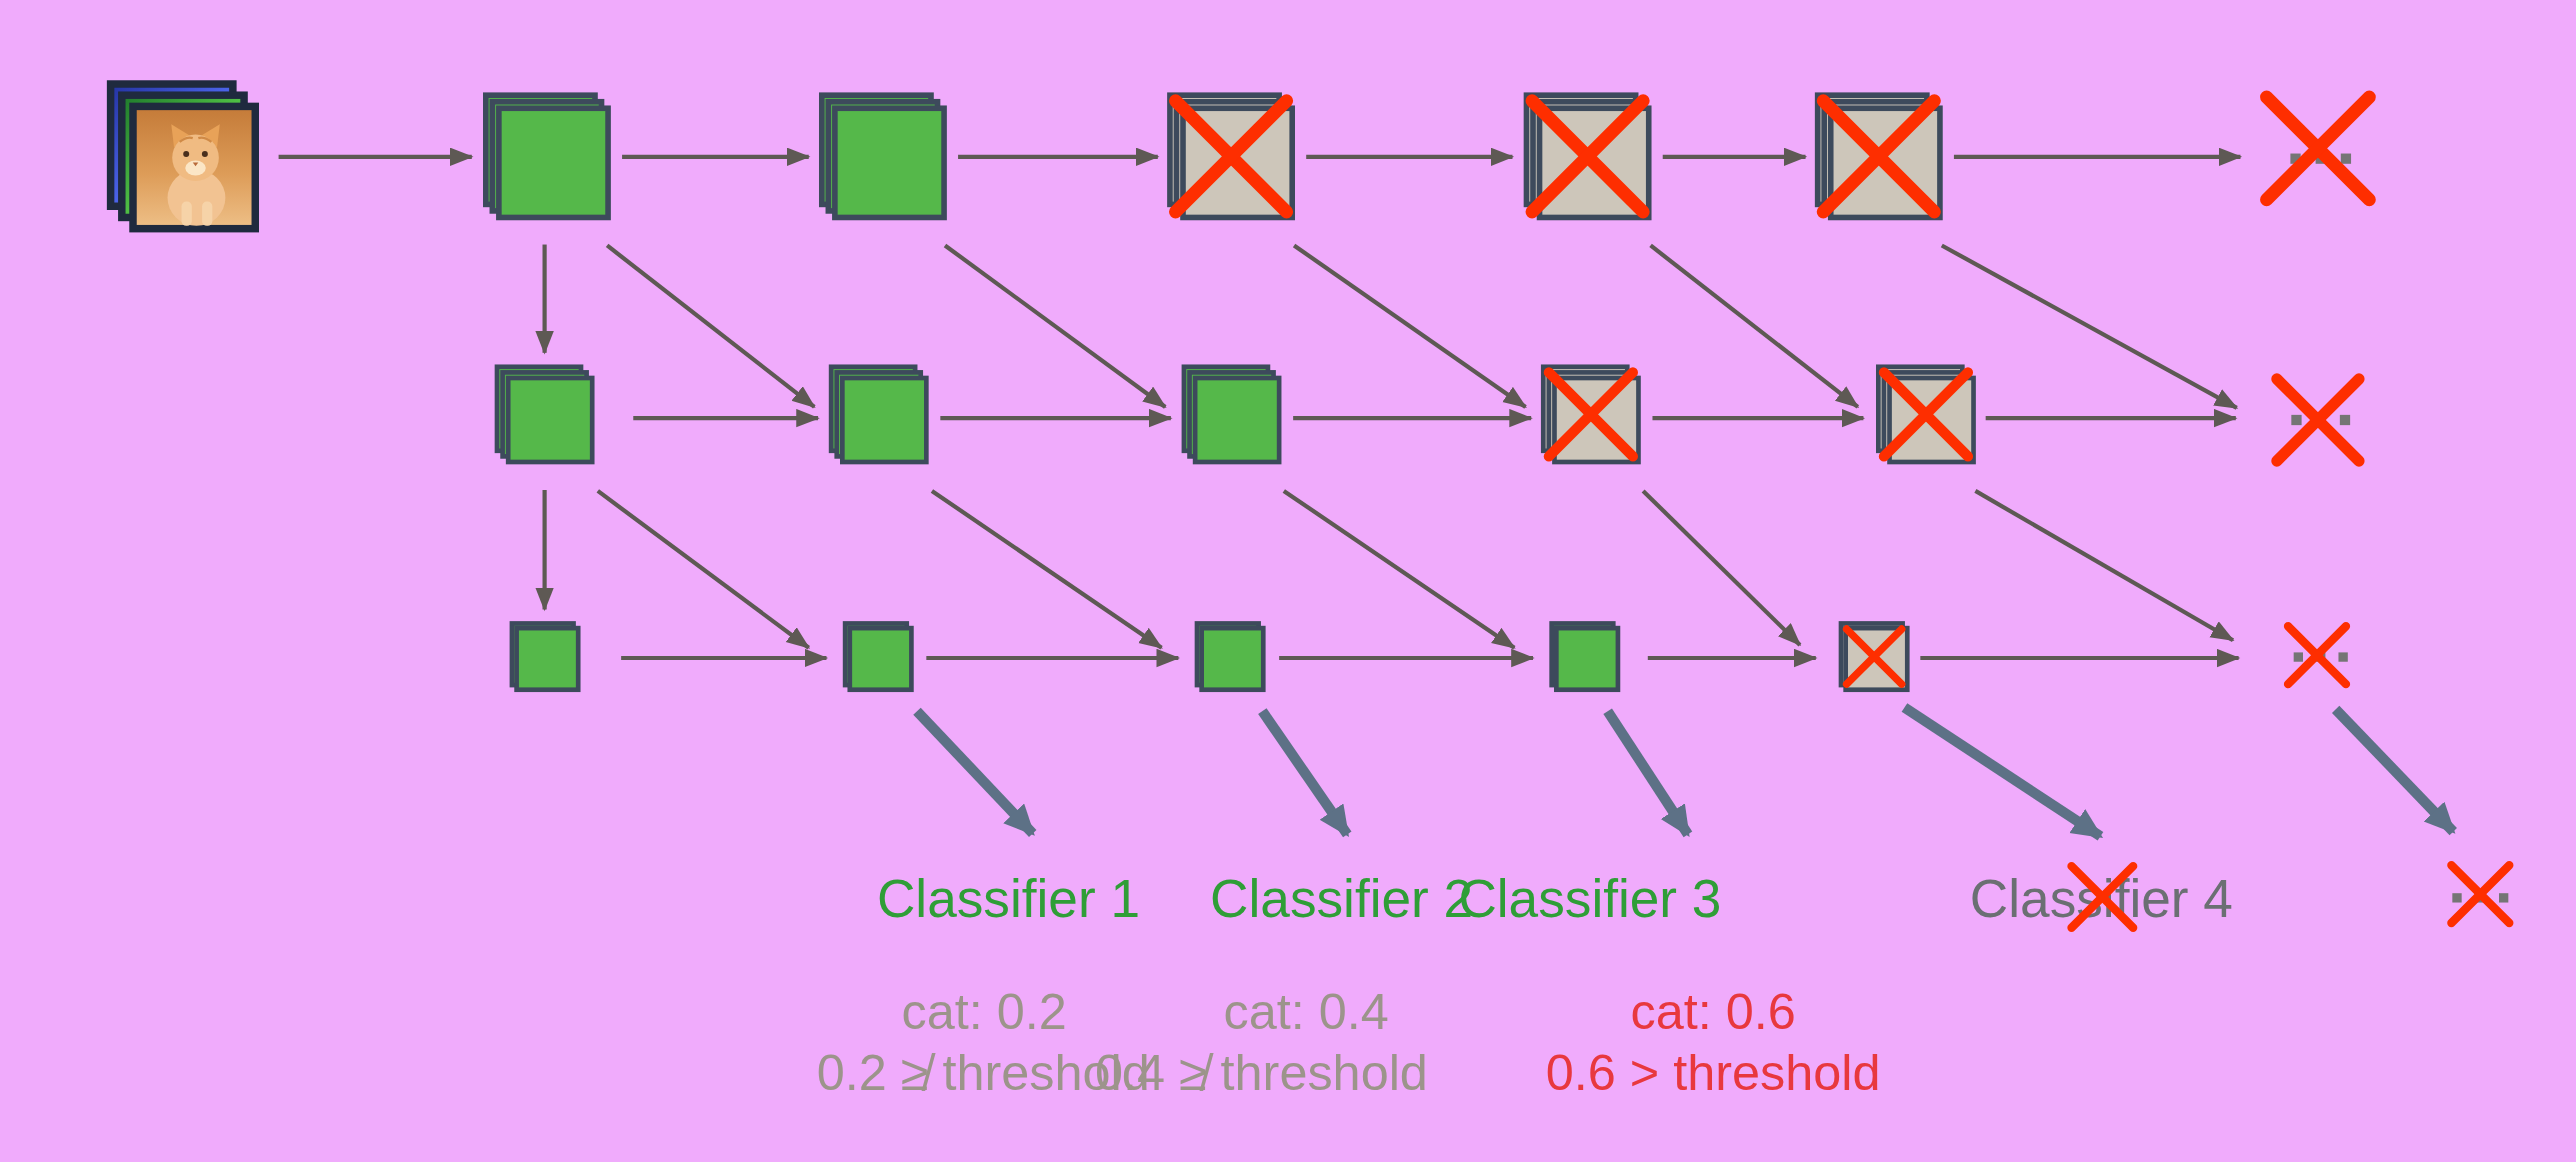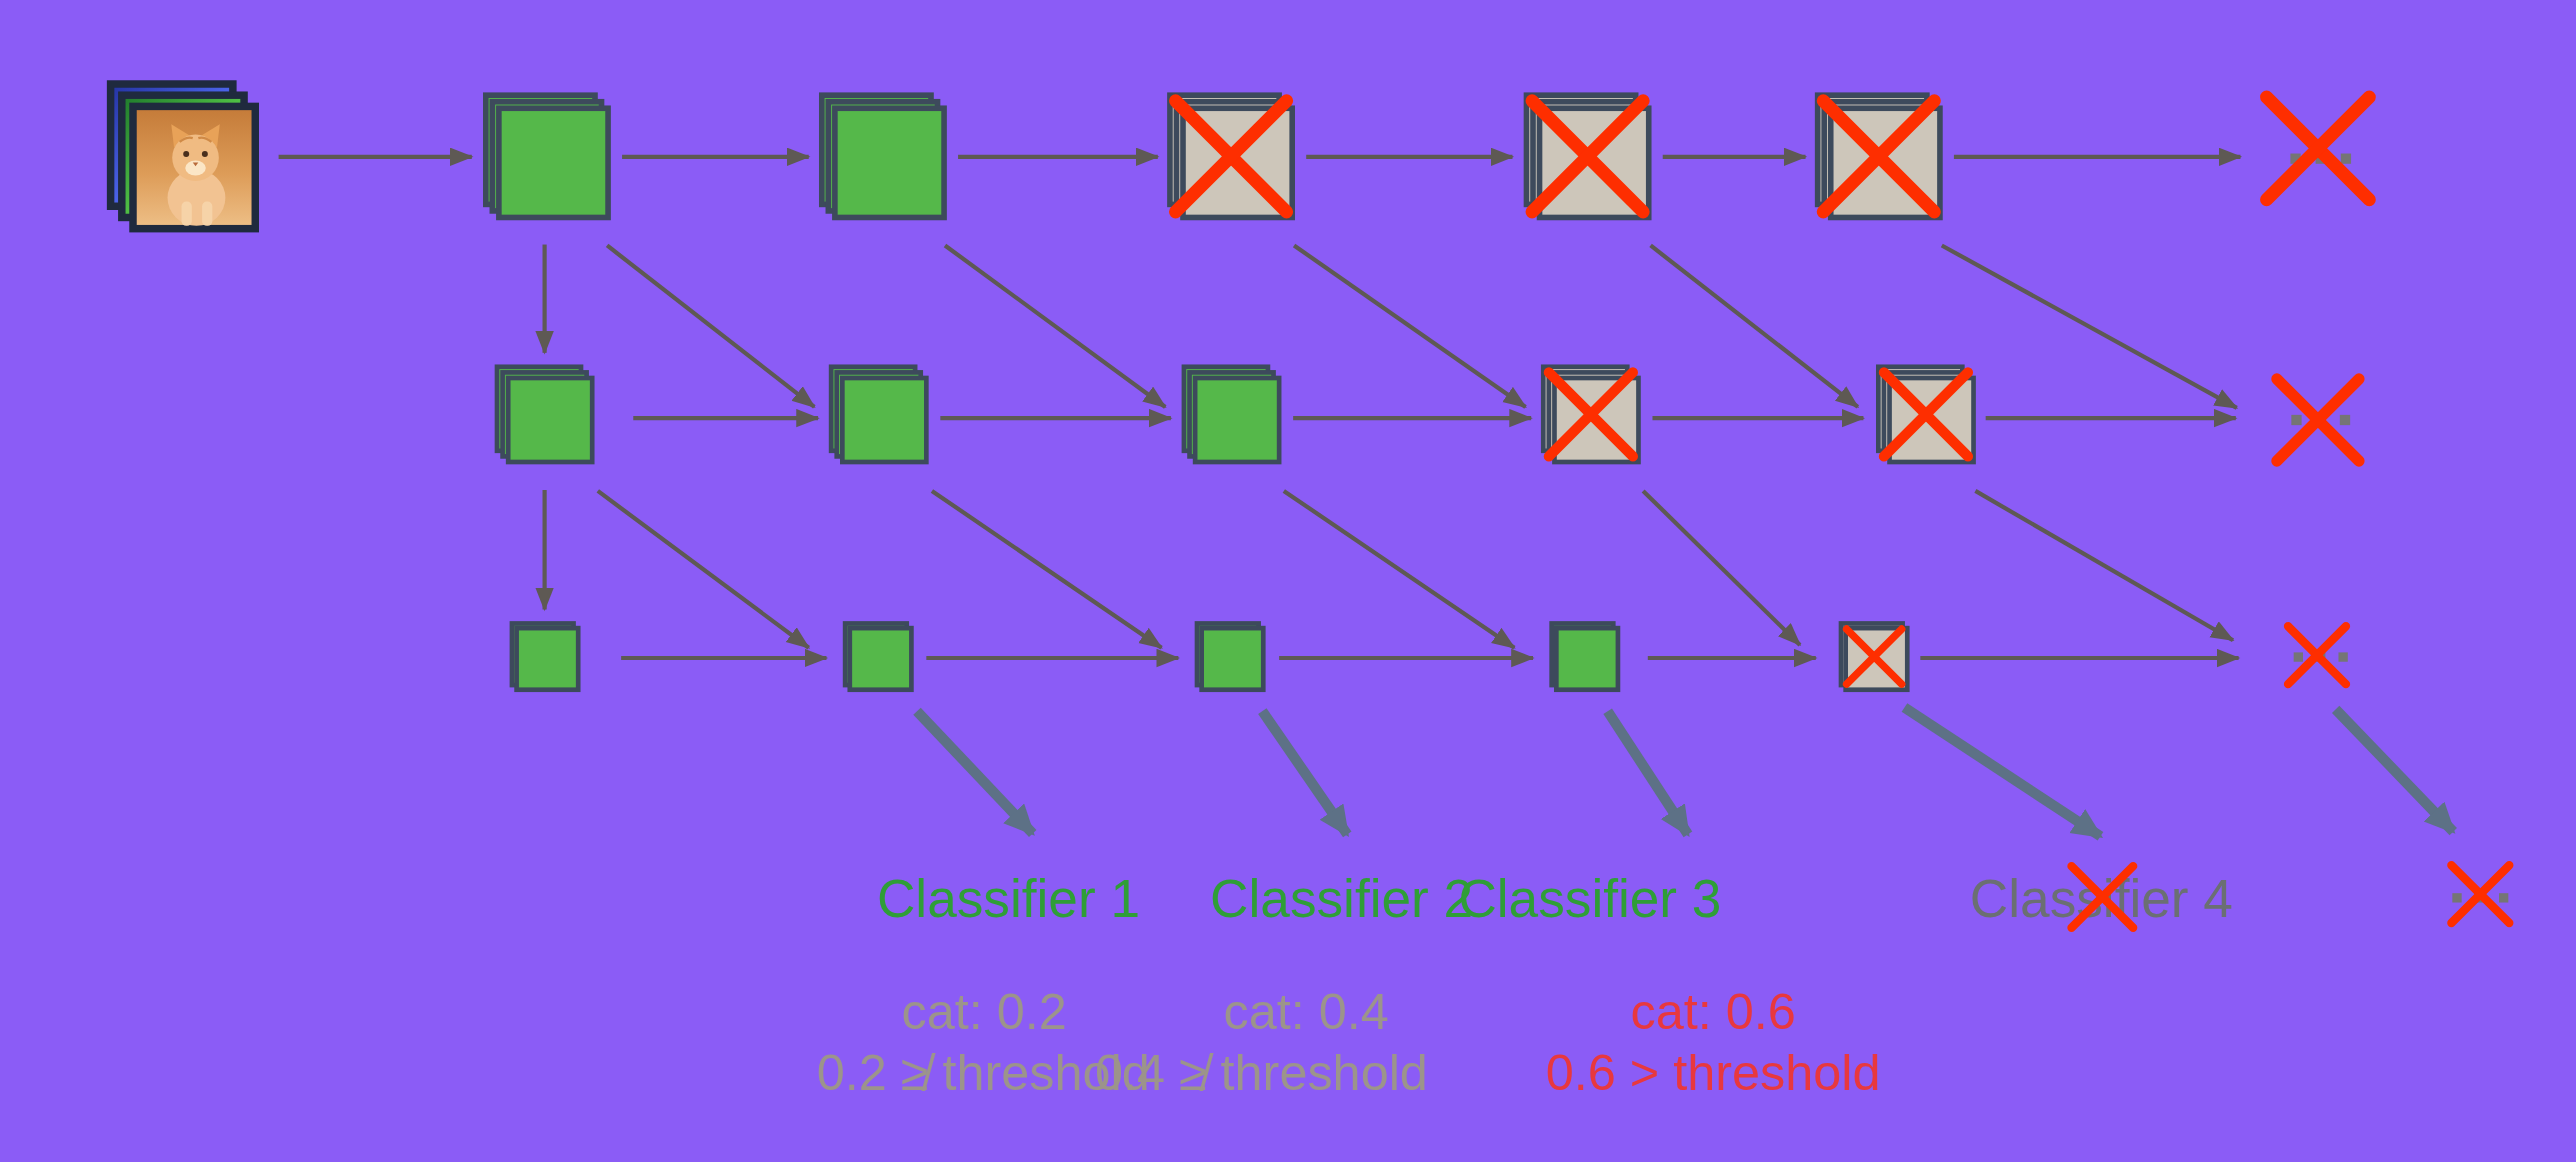--- a/index.html
+++ b/index.html
@@ -1,16 +1,16 @@
 <!DOCTYPE html>
 <html style="font-size:15px"><head>
 <meta charset="utf-8">
 <style>
   html,body{margin:0;padding:0;background:#ffffff;}
-  .stage{position:relative;width:2576px;height:1162px;background:#8b5cf6;overflow:hidden;
+  .stage{position:relative;width:2576px;height:1162px;background:#f0abfc;overflow:hidden;
          font-family:"Liberation Sans","DejaVu Sans",sans-serif;}
   .stage svg{position:absolute;left:0;top:0;}
   .ta{stroke:#5E5954;stroke-width:4.5;fill:none;}
   .tb{stroke:#5D7186;stroke-width:11;fill:none;}
   .clabel{font-size:57px;}
   .olabel{font-size:54px;}
   text{font-family:"Liberation Sans","DejaVu Sans",sans-serif;}
 </style>
 </head>
 <body>

